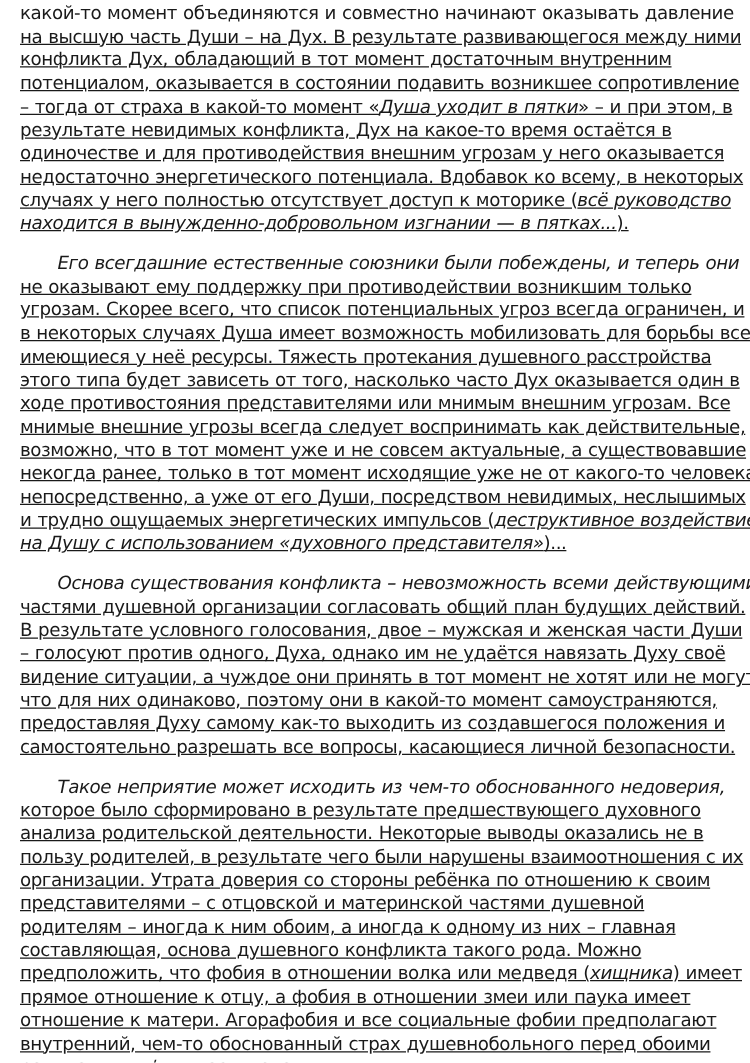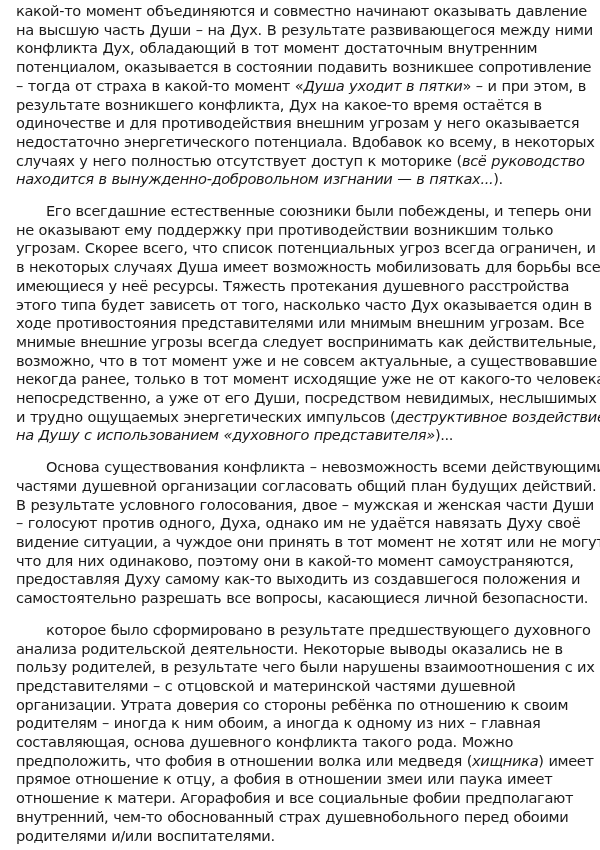--- a/index.html
+++ b/index.html
@@ -31,41 +31,43 @@
     white-space: nowrap;
   }
   .para.first {
     text-indent: 0;
   }
   .line {
     display: block;
   }
   .line + .line {
     text-indent: 0;
+    text-decoration: underline;
   }
   .para .line:first-child {
     
   }
   .para.indented .line:first-child {
     padding-left: 30px;
+    font-style: italic;
   }
   .para { text-indent: 0; }
   i { font-style: italic; text-align: right; }
 </style>
 </head>
 <body>
 
 <div class="page" id="doc">
     <div class="para first">
       <span class="line"><span>какой-то момент объединяются и совместно начинают оказывать давление</span></span>
       <span class="line"><span>на высшую часть Души – на Дух. В результате развивающегося между ними</span></span>
       <span class="line"><span>конфликта Дух, обладающий в тот момент достаточным внутренним</span></span>
       <span class="line"><span>потенциалом, оказывается в состоянии подавить возникшее сопротивление</span></span>
       <span class="line"><span>– тогда от страха в какой-то момент «</span><i>Душа уходит в пятки</i><span>» – и при этом, в</span></span>
-      <span class="line"><span>результате возникшего конфликта, Дух на какое-то время остаётся в</span></span>
+      <span class="line"><span>результате невидимых конфликта, Дух на какое-то время остаётся в</span></span>
       <span class="line"><span>одиночестве и для противодействия внешним угрозам у него оказывается</span></span>
       <span class="line"><span>недостаточно энергетического потенциала. Вдобавок ко всему, в некоторых</span></span>
       <span class="line"><span>случаях у него полностью отсутствует доступ к моторике (</span><i>всё руководство</i></span>
       <span class="line"><i>находится в вынужденно-добровольном изгнании — в пятках...</i><span>).</span></span>
     </div>
     <div class="para indented">
       <span class="line"><span>Его всегдашние естественные союзники были побеждены, и теперь они</span></span>
       <span class="line"><span>не оказывают ему поддержку при противодействии возникшим только</span></span>
       <span class="line"><span>угрозам. Скорее всего, что список потенциальных угроз всегда ограничен, и</span></span>
       <span class="line"><span>в некоторых случаях Душа имеет возможность мобилизовать для борьбы все</span></span>
@@ -83,25 +85,26 @@
       <span class="line"><span>Основа существования конфликта – невозможность всеми действующими</span></span>
       <span class="line"><span>частями душевной организации согласовать общий план будущих действий.</span></span>
       <span class="line"><span>В результате условного голосования, двое – мужская и женская части Души</span></span>
       <span class="line"><span>– голосуют против одного, Духа, однако им не удаётся навязать Духу своё</span></span>
       <span class="line"><span>видение ситуации, а чуждое они принять в тот момент не хотят или не могут,</span></span>
       <span class="line"><span>что для них одинаково, поэтому они в какой-то момент самоустраняются,</span></span>
       <span class="line"><span>предоставляя Духу самому как-то выходить из создавшегося положения и</span></span>
       <span class="line"><span>самостоятельно разрешать все вопросы, касающиеся личной безопасности.</span></span>
     </div>
     <div class="para indented">
+      <span class="line"><span>Такое неприятие может исходить из чем-то обоснованного недоверия,</span></span>
       <span class="line"><span>которое было сформировано в результате предшествующего духовного</span></span>
       <span class="line"><span>анализа родительской деятельности. Некоторые выводы оказались не в</span></span>
       <span class="line"><span>пользу родителей, в результате чего были нарушены взаимоотношения с их</span></span>
+      <span class="line"><span>организации. Утрата доверия со стороны ребёнка по отношению к своим</span></span>
       <span class="line"><span>представителями – с отцовской и материнской частями душевной</span></span>
-      <span class="line"><span>организации. Утрата доверия со стороны ребёнка по отношению к своим</span></span>
       <span class="line"><span>родителям – иногда к ним обоим, а иногда к одному из них – главная</span></span>
       <span class="line"><span>составляющая, основа душевного конфликта такого рода. Можно</span></span>
       <span class="line"><span>предположить, что фобия в отношении волка или медведя (</span><i>хищника</i><span>) имеет</span></span>
       <span class="line"><span>прямое отношение к отцу, а фобия в отношении змеи или паука имеет</span></span>
       <span class="line"><span>отношение к матери. Агорафобия и все социальные фобии предполагают</span></span>
       <span class="line"><span>внутренний, чем-то обоснованный страх душевнобольного перед обоими</span></span>
       <span class="line"><span>родителями и/или воспитателями.</span></span>
     </div>
   </div>
 

